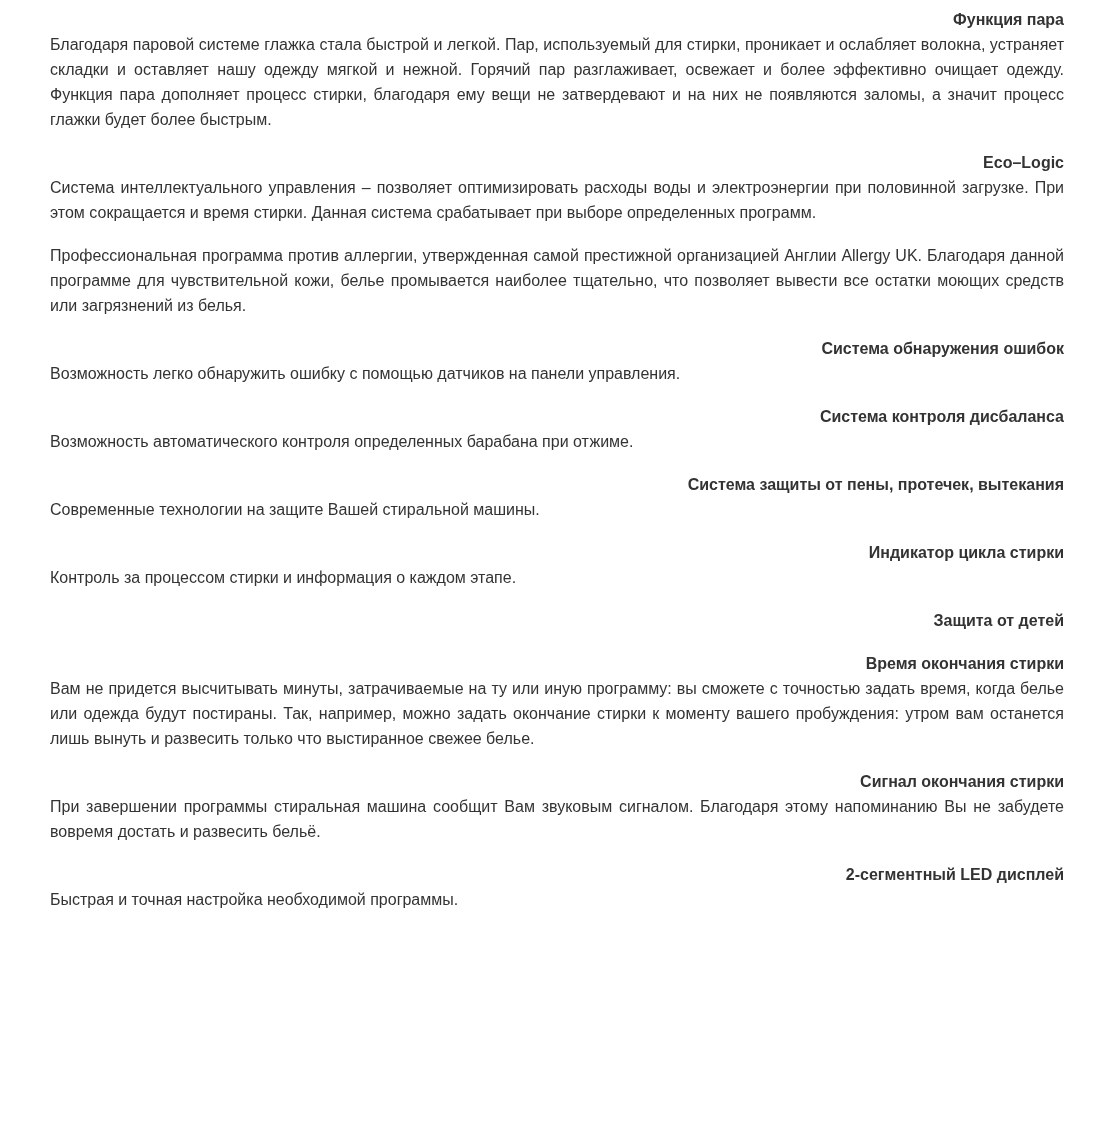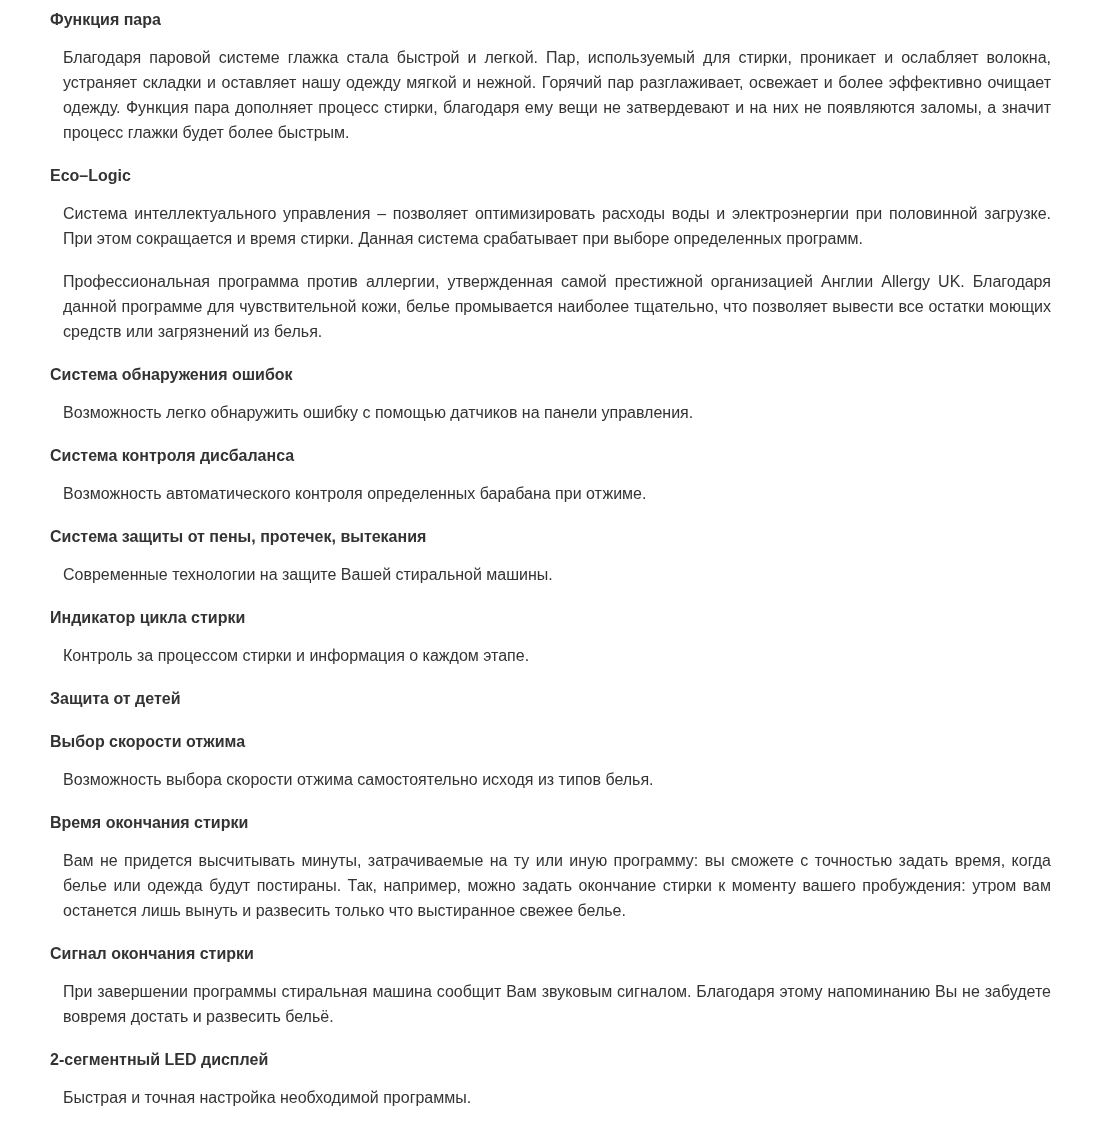--- a/index.html
+++ b/index.html
@@ -22,24 +22,24 @@
   }
   .feature {
     margin: 0 0 18px 0;
   }
   .feature-title {
     margin: 0;
     font-size: 16px;
     line-height: 25px;
     font-weight: 700;
     color: #333333;
-    text-align: left;
+    text-align: right;
   }
   .feature-desc {
-    margin: 13px;
+    margin: 0;
     font-size: 16px;
     line-height: 25px;
     font-weight: 400;
     color: #333333;
     text-align: justify;
   }
 </style>
 </head>
 <body>
 
@@ -77,24 +77,20 @@
 
   <section class="feature">
     <h3 class="feature-title">Индикатор цикла стирки</h3>
     <p class="feature-desc">Контроль за процессом стирки и информация о каждом этапе.</p>
   </section>
 
   <section class="feature">
     <h3 class="feature-title">Защита от детей</h3>
   </section>
 
-  <section class="feature">
-    <h3 class="feature-title">Выбор скорости отжима</h3>
-    <p class="feature-desc">Возможность выбора скорости отжима самостоятельно исходя из типов белья.</p>
-  </section>
 
 
   <section class="feature">
     <h3 class="feature-title">Время окончания стирки</h3>
     <p class="feature-desc">Вам не придется высчитывать минуты, затрачиваемые на ту или иную программу: вы сможете с точностью задать время, когда белье или одежда будут постираны. Так, например, можно задать окончание стирки к моменту вашего пробуждения: утром вам останется лишь вынуть и развесить только что выстиранное свежее белье.</p>
   </section>
 
   <section class="feature">
     <h3 class="feature-title">Сигнал окончания стирки</h3>
     <p class="feature-desc">При завершении программы стиральная машина сообщит Вам звуковым сигналом. Благодаря этому напоминанию Вы не забудете вовремя достать и развесить бельё.</p>

